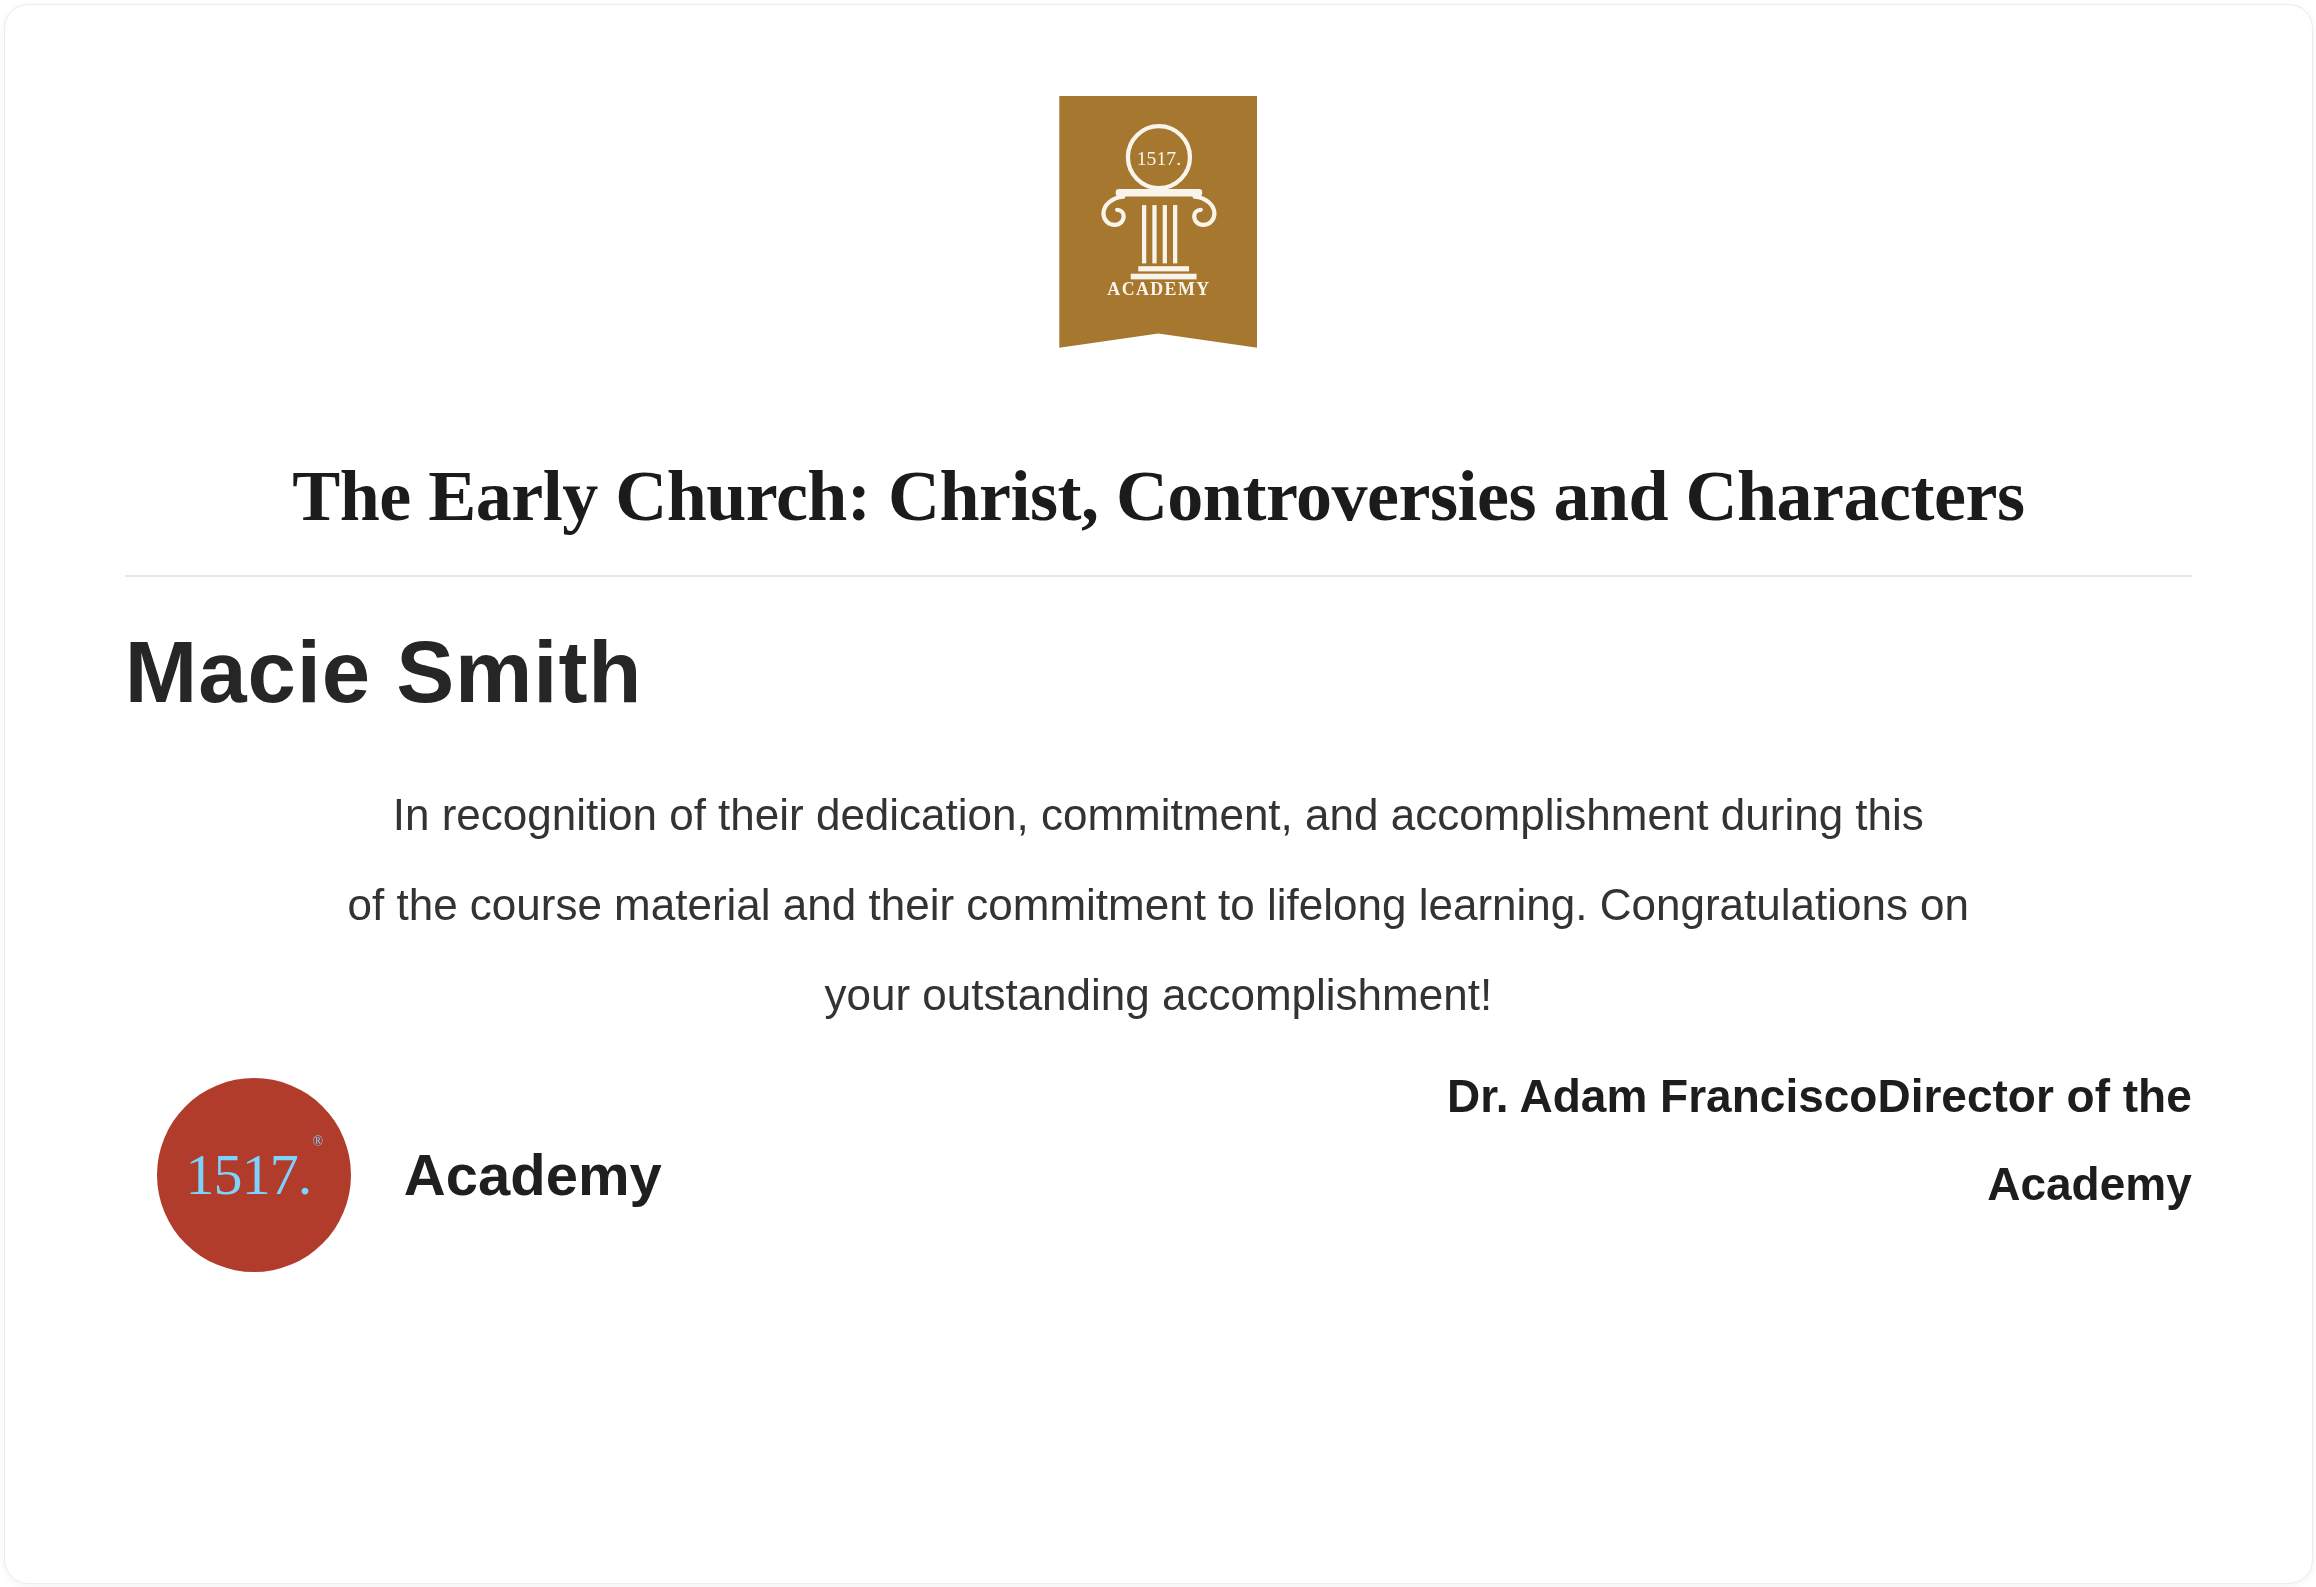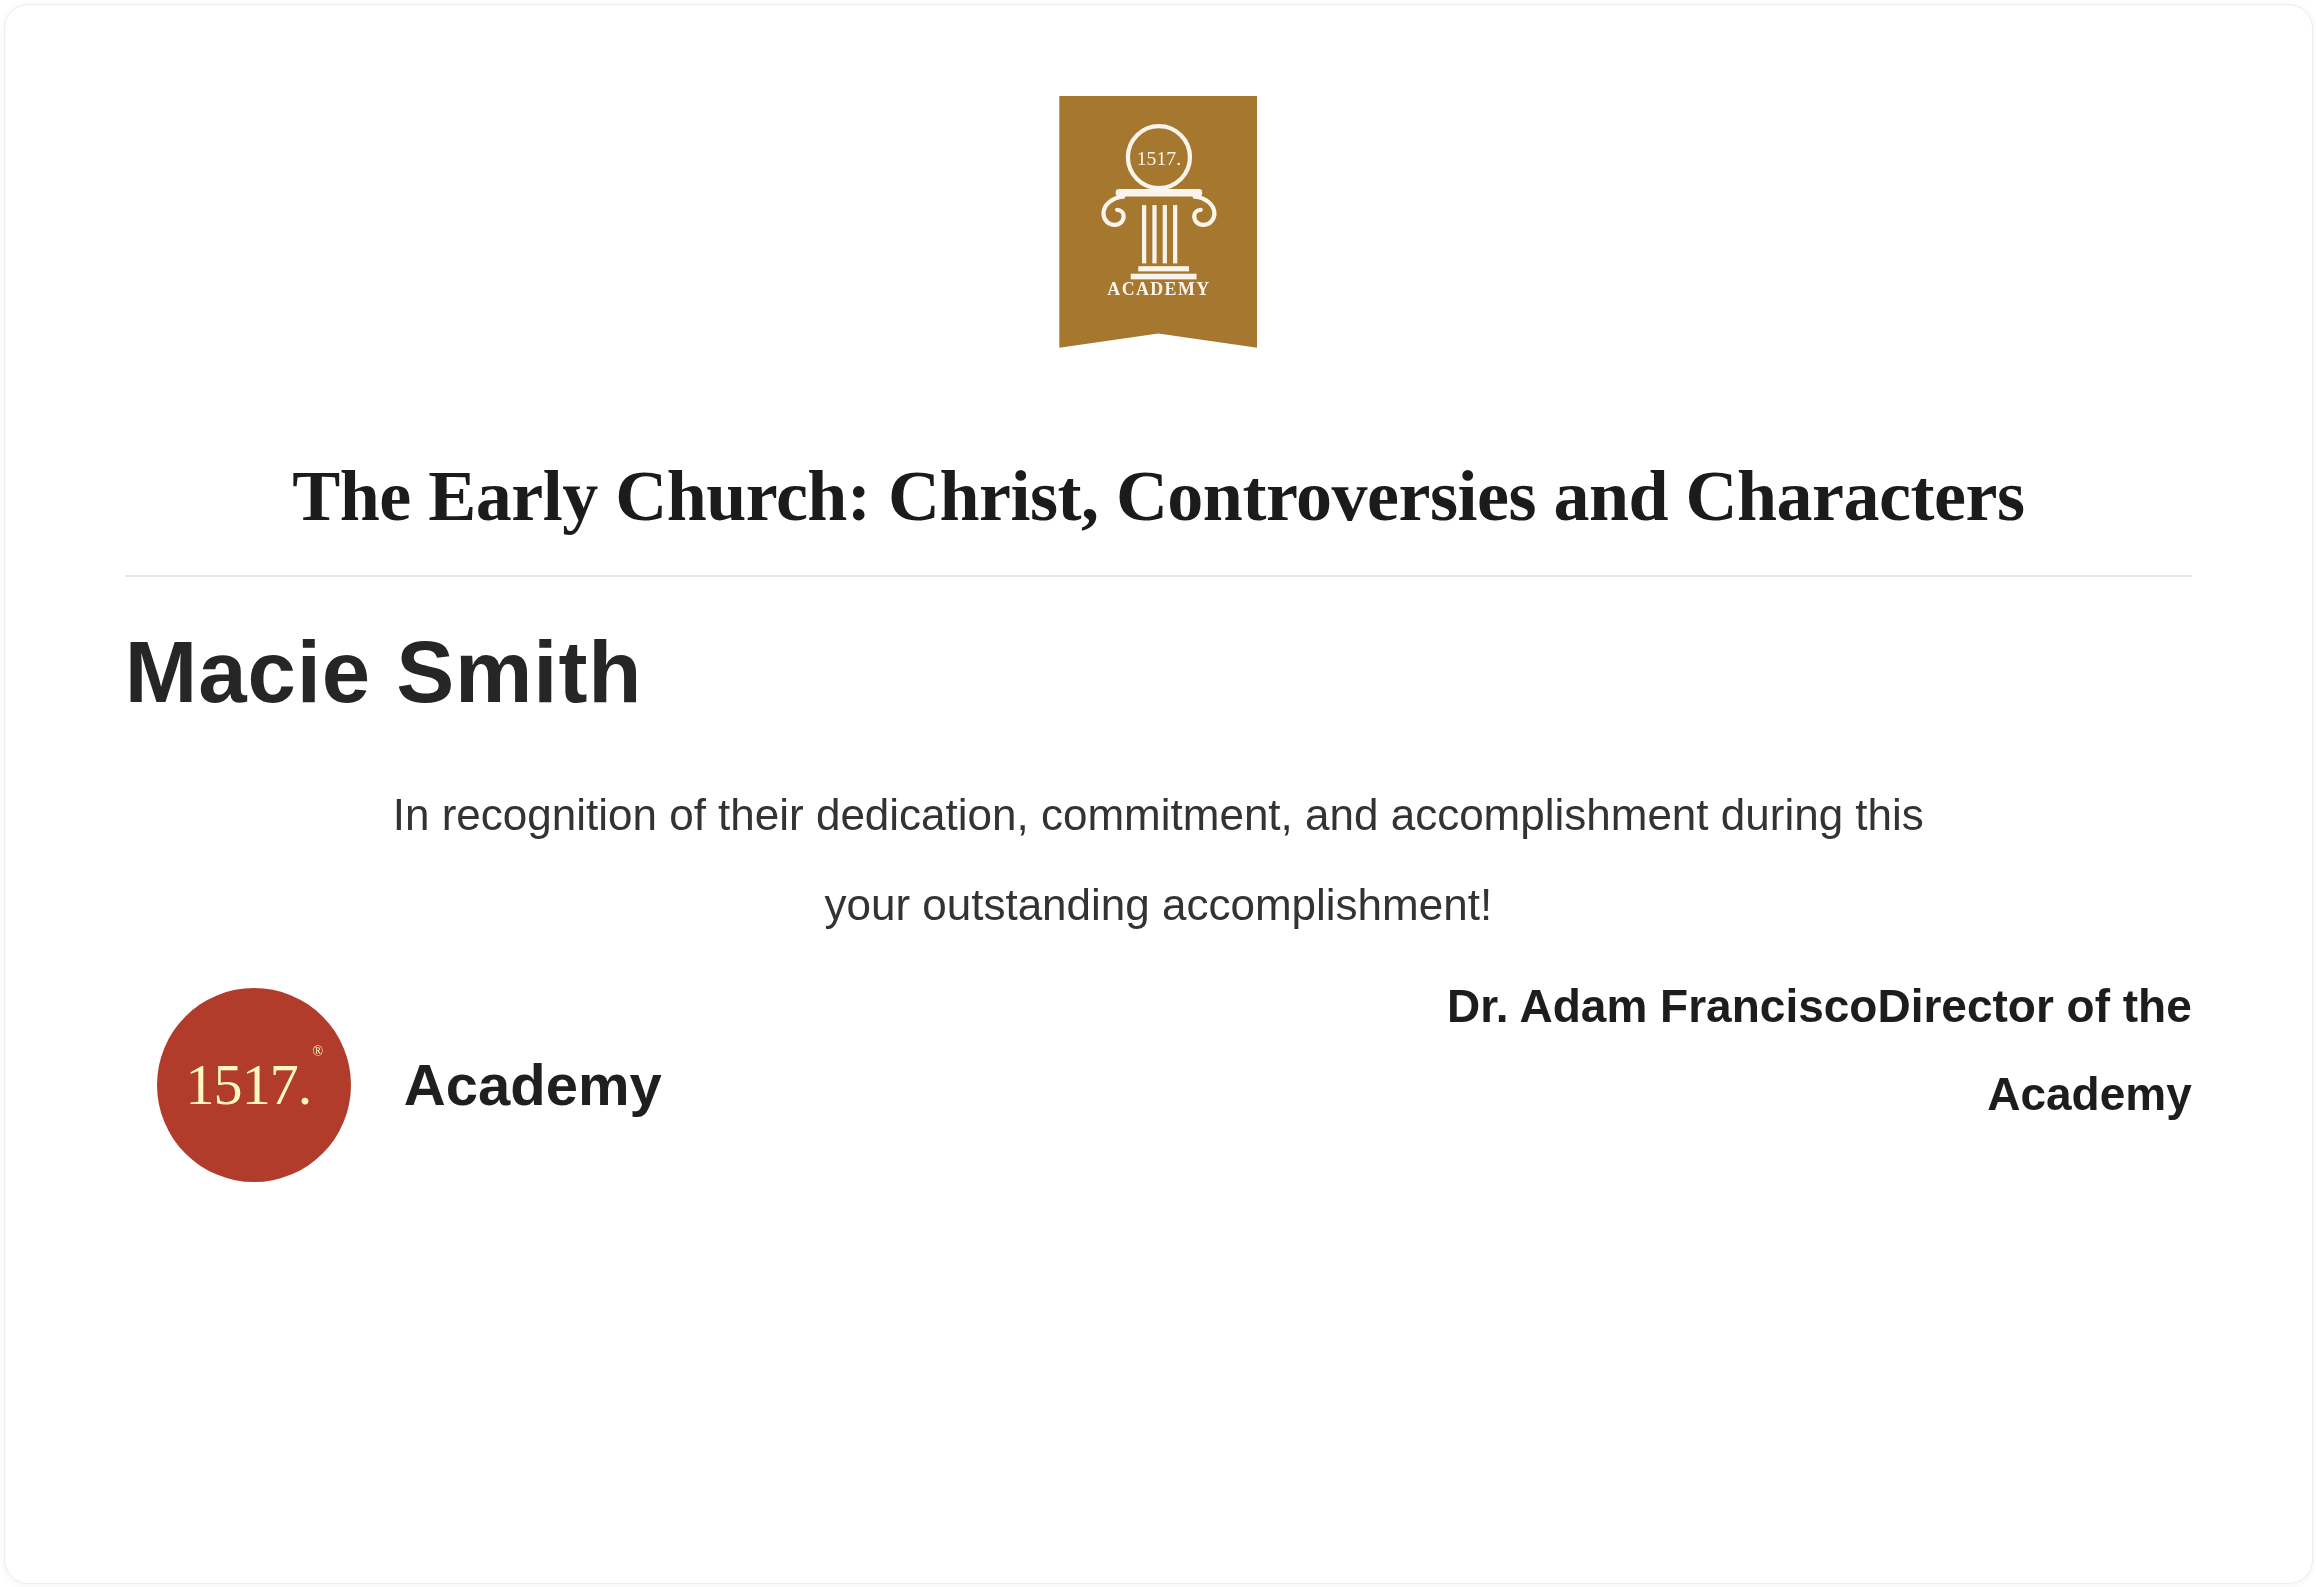--- a/index.html
+++ b/index.html
@@ -83,21 +83,21 @@
   .seal{
     width:194px;height:194px;border-radius:50%;
     background:var(--seal-red);
     display:flex;align-items:center;justify-content:center;
     flex-shrink:0;
   }
   .seal-text{
     font-family:"Liberation Serif","DejaVu Serif",serif;
     font-size:58px;
     letter-spacing:-0.9px;
-    color:#fef9c3;
+    color:#7dd3fc;
     line-height:1;
     position:relative;
   }
   .seal-text sup{
     font-size:14px;
     position:relative;
     top:-28px;
     left:0.9px;
     letter-spacing:0;
   }
@@ -144,20 +144,21 @@
   </div>
 
   <h1 class="course-title">The Early Church: Christ, Controversies and Characters</h1>
 
   <div class="divider"></div>
 
   <h2 class="recipient">Macie Smith</h2>
 
   <div class="body-text">
     <div class="line">In recognition of their dedication, commitment, and accomplishment during this</div>
+    <div class="line">of the course material and their commitment to lifelong learning. Congratulations on</div>
     <div class="line">your outstanding accomplishment!</div>
   </div>
 
   <div class="footer">
     <div class="footer-left">
       <div class="seal">
         <span class="seal-text"><span>1517.</span><sup>®</sup></span>
       </div>
       <div class="org-label">Academy</div>
     </div>

